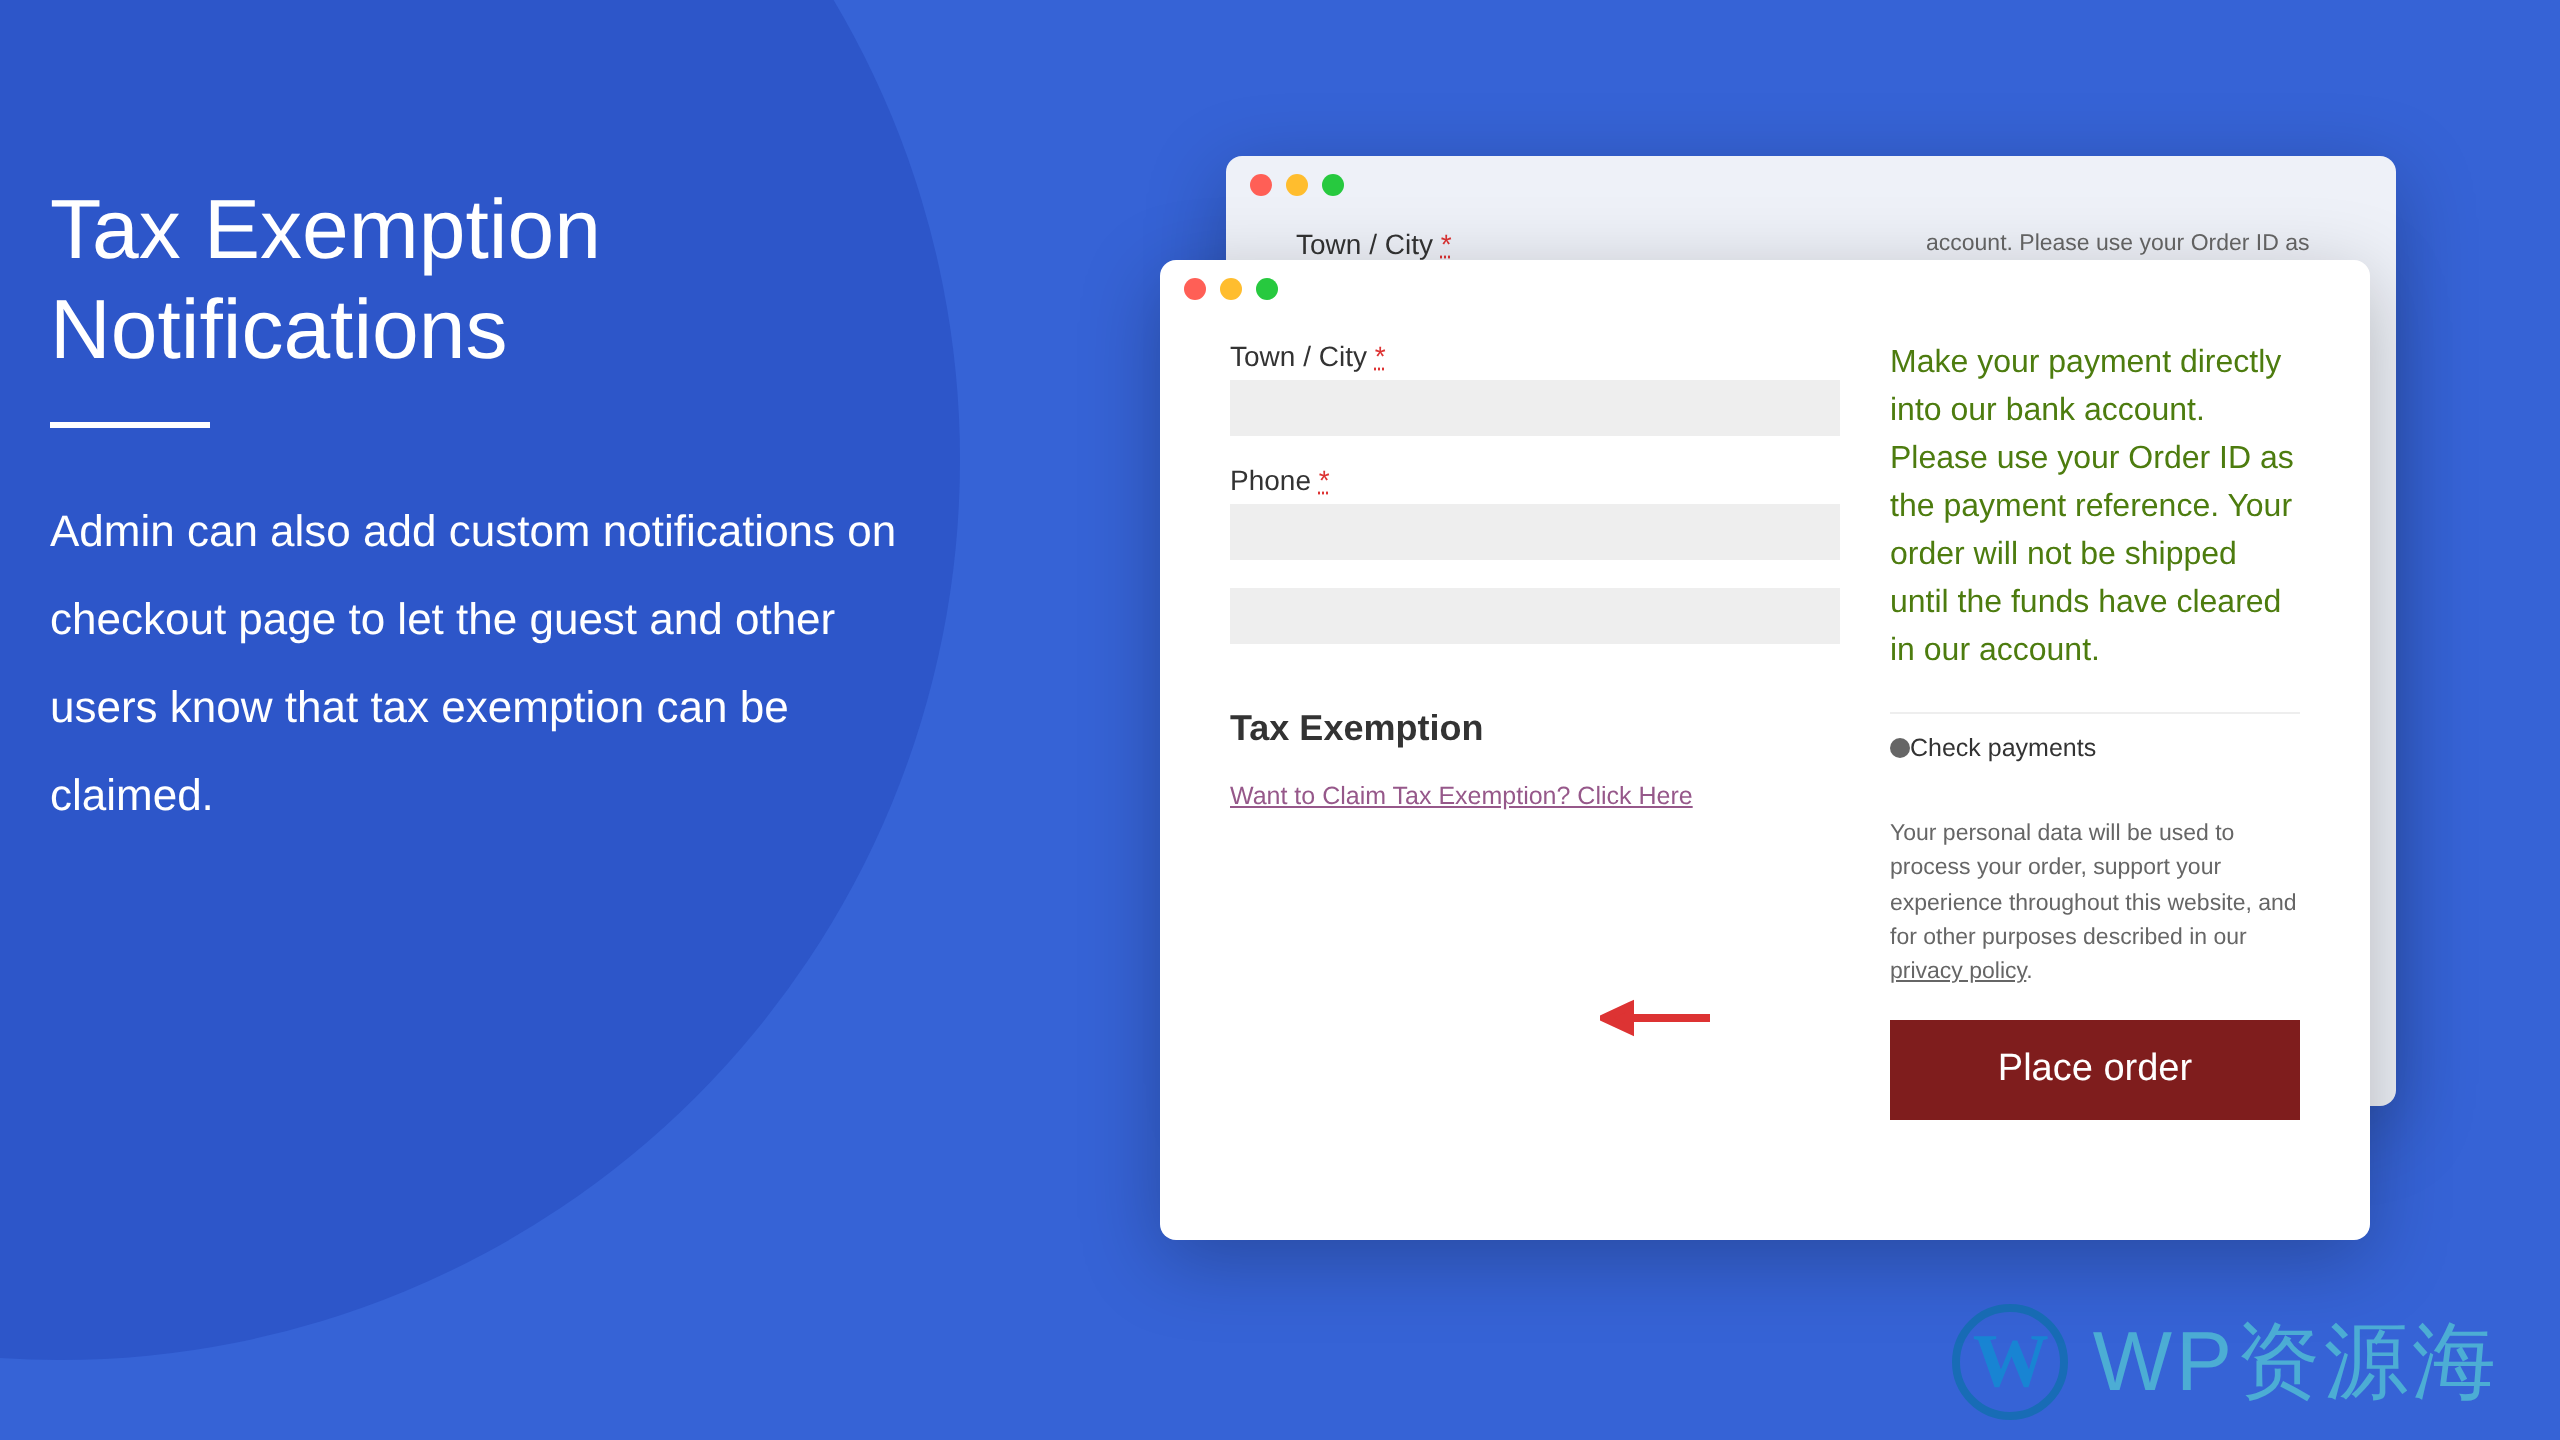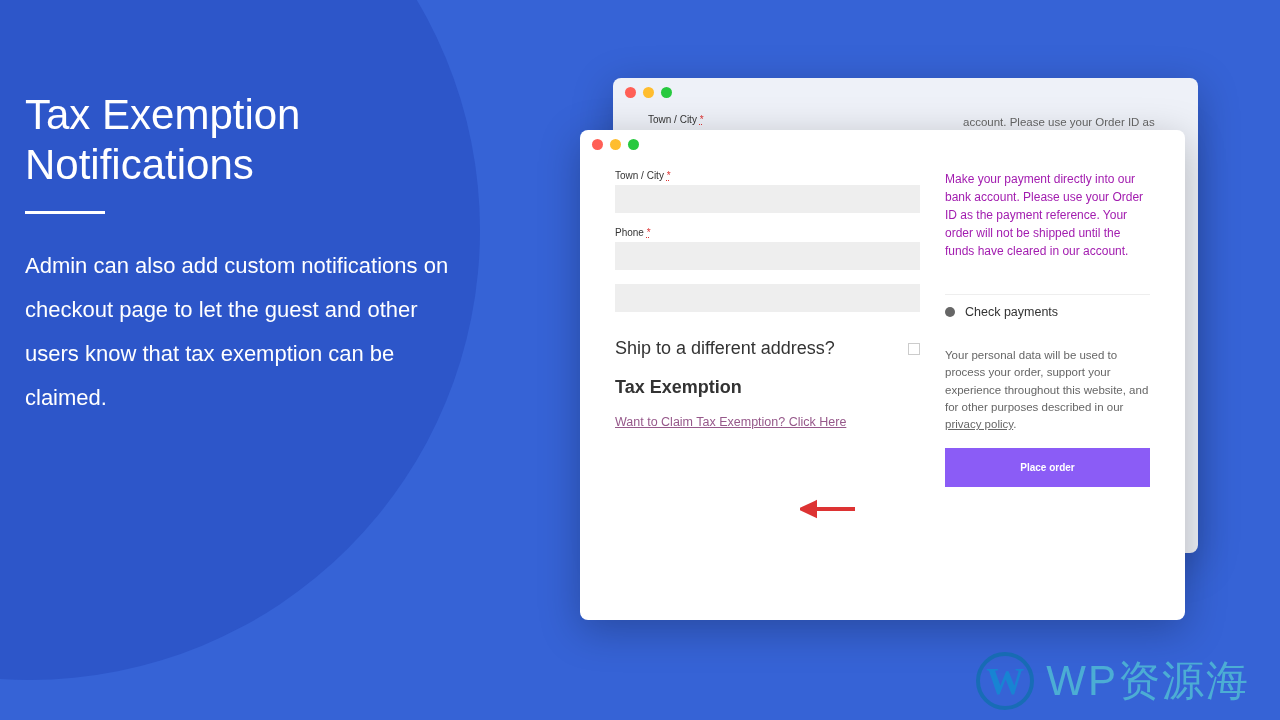--- a/index.html
+++ b/index.html
@@ -13,32 +13,32 @@
 .window-back{left:613px;top:78px;width:585px;height:475px;background:#eef1f8}
 .window-front{left:580px;top:130px;width:605px;height:490px}
 .titlebar{height:28px;display:flex;align-items:center;padding-left:12px;gap:7px}
 .dot{width:11px;height:11px;border-radius:50%}
 .dot-red{background:#ff5f56}
 .dot-yellow{background:#ffbd2e}
 .dot-green{background:#27c93f}
 .window-body{padding:12px 35px 20px 35px;display:flex;gap:25px}
 .left-col{flex:1}
 .right-col{width:205px}
-.label{font-size:10px;color:#333;margin-bottom:4px;display:block}
+.label{font-size:14px;color:#333;margin-bottom:4px;display:block}
 .req{color:#d33;text-decoration:underline dotted}
 .input{width:100%;height:28px;background:#eee;border:none;margin-bottom:14px}
 .textarea{width:100%;height:43px;background:#eee;border:none;padding:6px 8px;font-size:12px;color:#999;resize:vertical}
 .ship-heading{font-size:18px;color:#333;margin-top:12px;margin-bottom:10px;display:flex;justify-content:space-between;align-items:center}
 .checkbox{width:12px;height:12px;border:1px solid #ccc}
-.notice{font-size:12px;color:#a21caf;line-height:1.5;margin-bottom:34px}
-.payment-row{display:flex;align-items:center;gap:10px;font-size:12.5px;color:#333;padding:10px 0;border-top:1px solid #eee}
+.notice{font-size:16px;color:#4d7c0f;line-height:1.5;margin-bottom:18px}
+.payment-row{display:flex;align-items:center;font-size:12.5px;color:#333;padding:10px 0;border-top:1px solid #eee}
 .radio{width:10px;height:10px;border-radius:50%;background:#666}
 .privacy{font-size:11.5px;color:#666;line-height:1.5;margin-top:18px;margin-bottom:15px}
 .privacy a{color:#666;}
-.place-order{width:100%;background:#8b5cf6;color:#fff;border:none;padding:14px;font-size:10px;font-weight:700;cursor:pointer}
+.place-order{width:100%;background:#7f1d1d;color:#fff;border:none;padding:14px;font-size:19px;font-weight:400;cursor:pointer}
 .tax-heading{font-size:18px;color:#333;margin-top:18px;margin-bottom:14px}
 .tax-link{font-size:12.5px;color:#96588a;text-decoration:underline}
 .arrow{position:absolute;left:800px;top:498px}
 .watermark{position:absolute;right:30px;bottom:10px;display:flex;align-items:center;gap:12px;opacity:0.55}
 .wp-logo{width:58px;height:58px;border:4px solid #00749c;border-radius:50%;display:flex;align-items:center;justify-content:center;color:#00a0d2;font-size:38px;font-weight:bold;font-family:Georgia,serif}
 .wp-text{color:#5eead4;font-size:42px;font-weight:500;letter-spacing:2px}
 .back-body{padding:8px 35px;display:flex;gap:25px}
 .back-left{flex:1}
 .back-right{width:200px;font-size:11.5px;color:#666;line-height:1.5}
 </style>
@@ -78,24 +78,20 @@
     <div class="dot dot-yellow"></div>
     <div class="dot dot-green"></div>
   </div>
   <div class="window-body">
     <div class="left-col">
       <label class="label"><span>Town / City </span><span class="req">*</span></label>
       <input class="input" style="">
       <label class="label"><span>Phone </span><span class="req">*</span></label>
       <input class="input" style="">
       <input class="input" style="">
-      <div class="ship-heading">
-        <span>Ship to a different address?</span>
-        <span class="checkbox"></span>
-      </div>
       <h3 class="tax-heading">Tax Exemption</h3>
       <a href="#" class="tax-link">Want to Claim Tax Exemption? Click Here</a>
     </div>
     <div class="right-col">
       <p class="notice">Make your payment directly into our bank account. Please use your Order ID as the payment reference. Your order will not be shipped until the funds have cleared in our account.</p>
       <div class="payment-row">
         <span class="radio"></span>
         <span>Check payments</span>
       </div>
       <p class="privacy">

